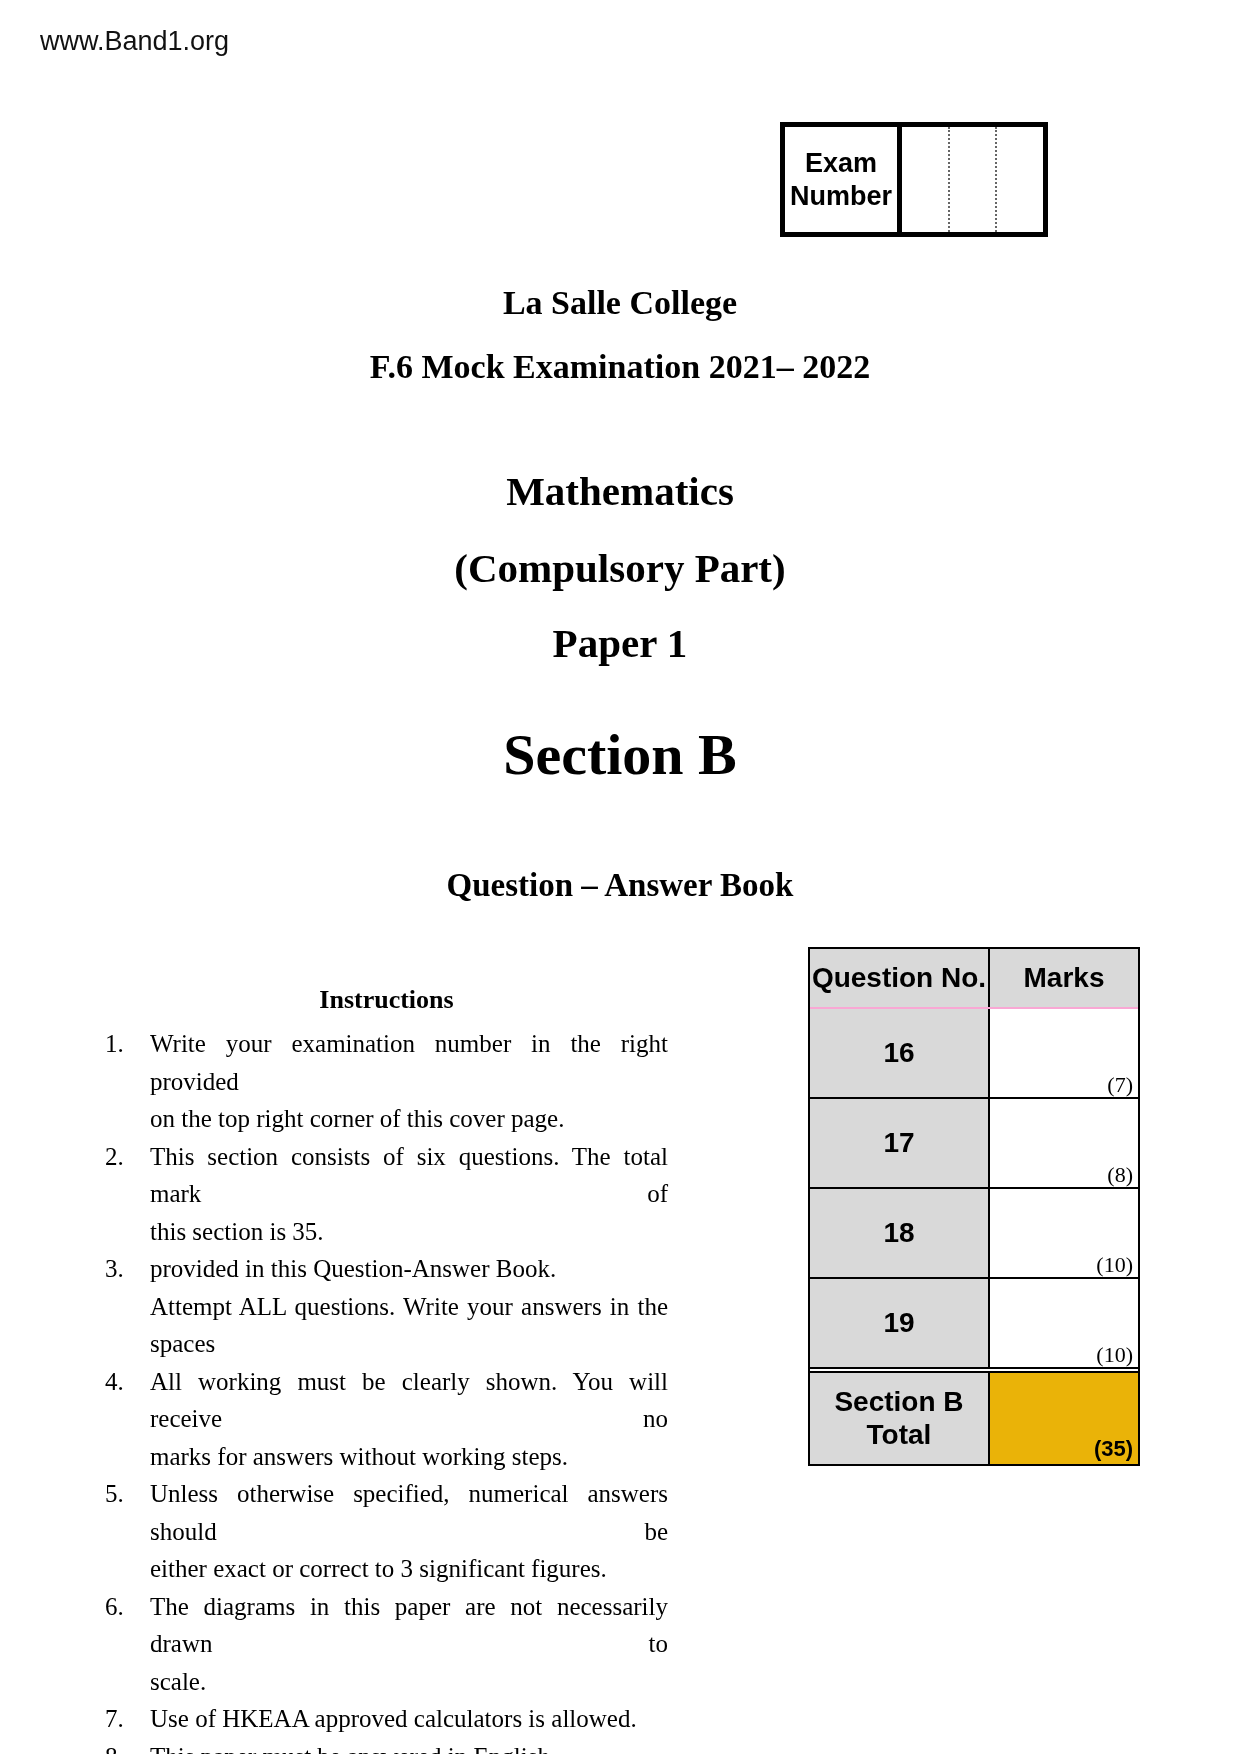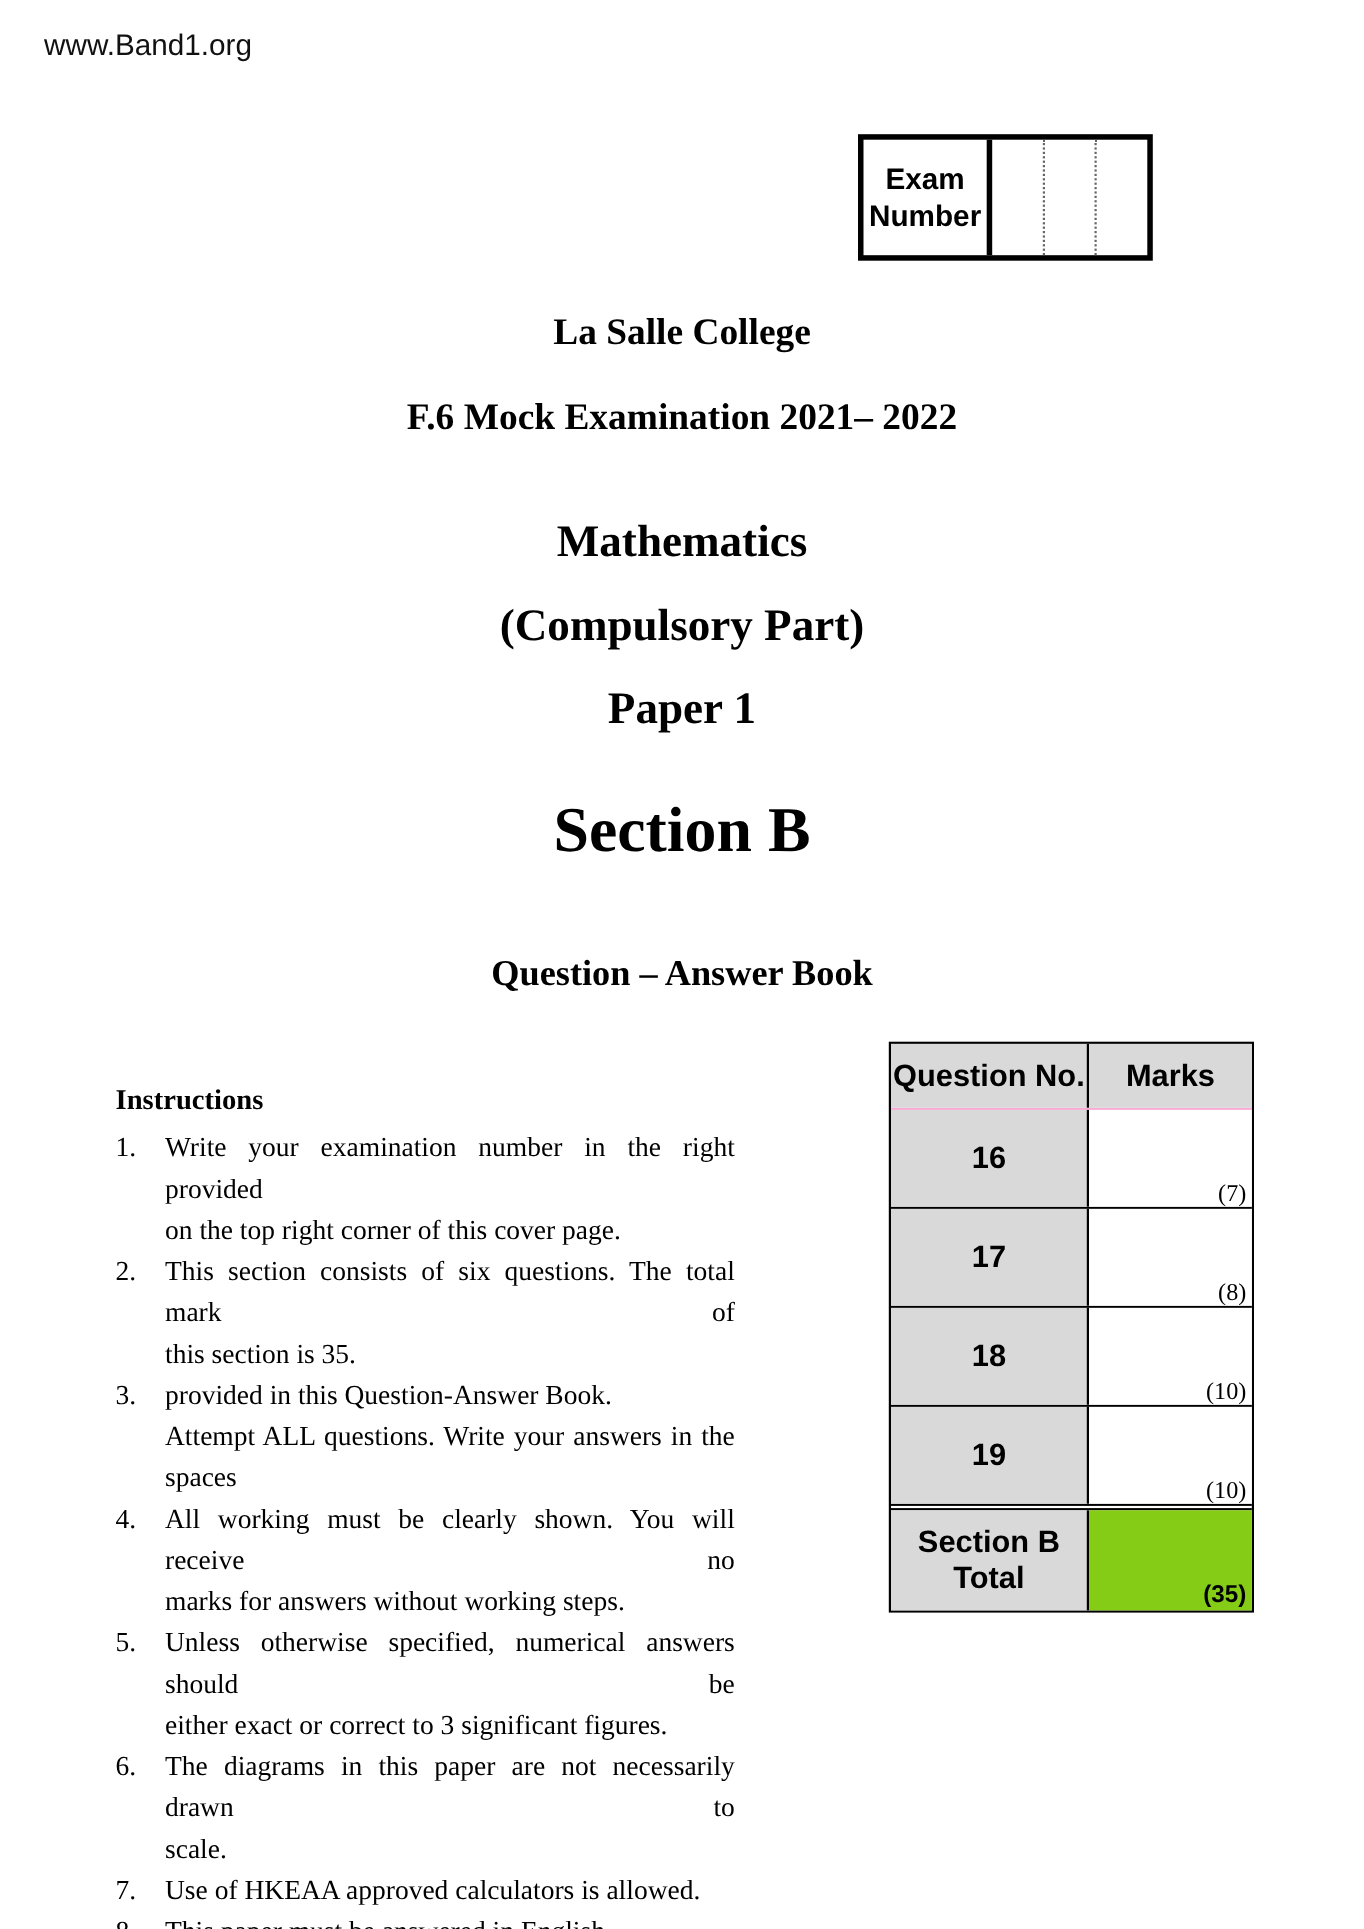--- a/index.html
+++ b/index.html
@@ -21,30 +21,30 @@
     width:117px; box-sizing:border-box; border-right:5px solid #000;
     display:flex; align-items:center; justify-content:center; text-align:center;
     font-family:"Liberation Sans", sans-serif; font-weight:bold; font-size:27px; line-height:1.22;
   }
   .exam-cells { flex:1; display:flex; }
   .exam-cell { flex:1; box-sizing:border-box; }
   .exam-cell + .exam-cell { border-left:2px dotted #666; }
   
   .title { position:absolute; left:0; width:100%; text-align:center; font-weight:bold; white-space:pre; }
   .t-school   { top:284px; font-size:34px; }
-  .t-session  { top:361px; font-size:34px; }
+  .t-session  { top:348px; font-size:34px; }
   .t-subject  { top:467px; font-size:41px; }
   .t-part     { top:544px; font-size:41px; }
   .t-paper    { top:619px; font-size:41px; }
   .t-section  { top:721px; font-size:58px; }
   .t-book     { top:867px; font-size:33px; }
   
   .instructions { position:absolute; left:105px; top:985px; width:563px; }
   .instr-title {
-    text-align:left; font-weight:bold; font-size:26px; line-height:30px;
+    text-align:center; font-weight:bold; font-size:26px; line-height:30px;
   }
   .instr-list { margin-top:10px; font-size:25px; }
   .instr-item { position:relative; }
   .instr-num  { position:absolute; left:0; top:0; line-height:37.5px; }
   .instr-lines { margin-left:45px; width:518px; }
   .instr-line { line-height:37.5px; text-align:left; }
   .instr-line.just { text-align:justify; text-align-last:justify; }
   
   .marks-table {
     position:absolute; left:808px; top:947px;
@@ -60,21 +60,21 @@
            display:flex; align-items:center; justify-content:center; }
   .mt-datarow { height:90px; border-bottom:2px solid #000; box-sizing:border-box; }
   .mt-datarow .mt-c1 { background:#d9d9d9; font-weight:bold; font-size:28px; }
   .mt-datarow .mt-c2 { background:#ffffff; }
   .mt-max {
     position:absolute; right:5px; bottom:-1px;
     font-family:"Liberation Serif", serif; font-size:22px; line-height:26px;
   }
   .mt-total { height:93px; border-top:2px solid #000; margin-top:2px; box-sizing:border-box; }
   .mt-total .mt-c1 { background:#d9d9d9; font-weight:bold; font-size:28px; line-height:1.15; padding:0 10px; }
-  .mt-total .mt-c2 { background:#84cc16; }
+  .mt-total .mt-c2 { background:#eab308; }
   .mt-total .mt-max { font-family:"Liberation Sans", sans-serif; font-weight:bold; font-size:22px; bottom:2px; }
 </style>
 </head>
 <body>
 
 <div class="page">
 
   <div class="watermark">www.Band1.org</div>
 
   <div class="exam-box">

